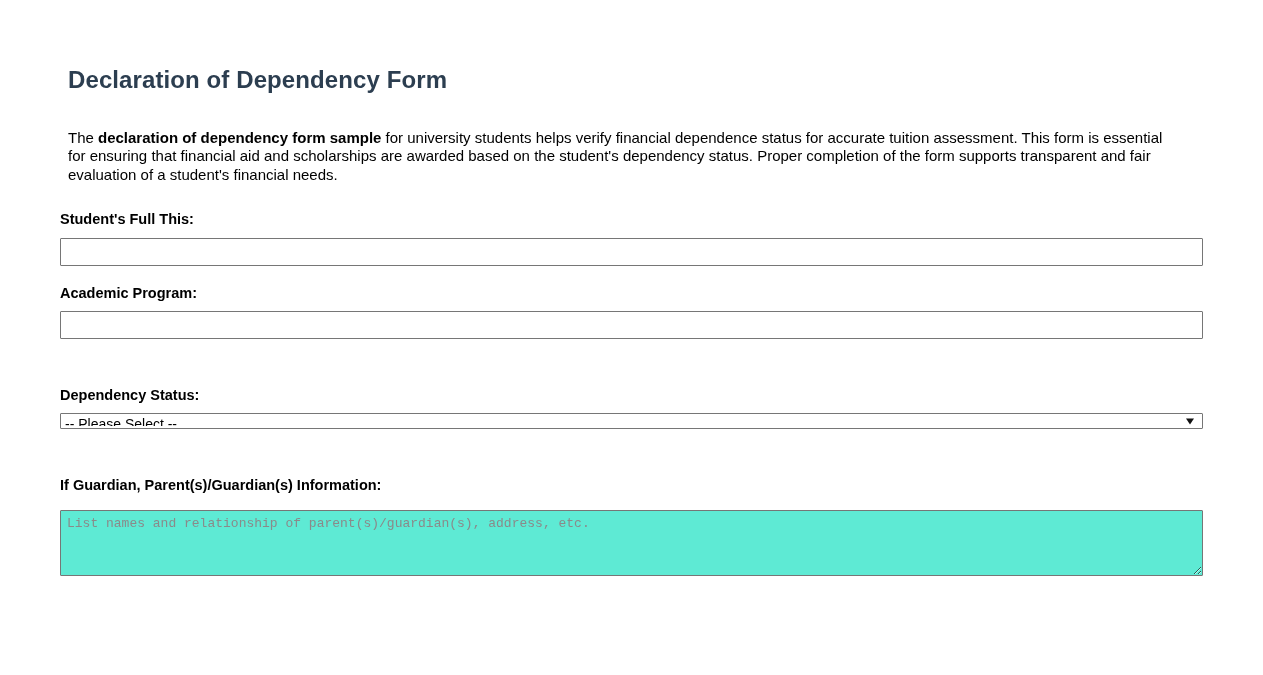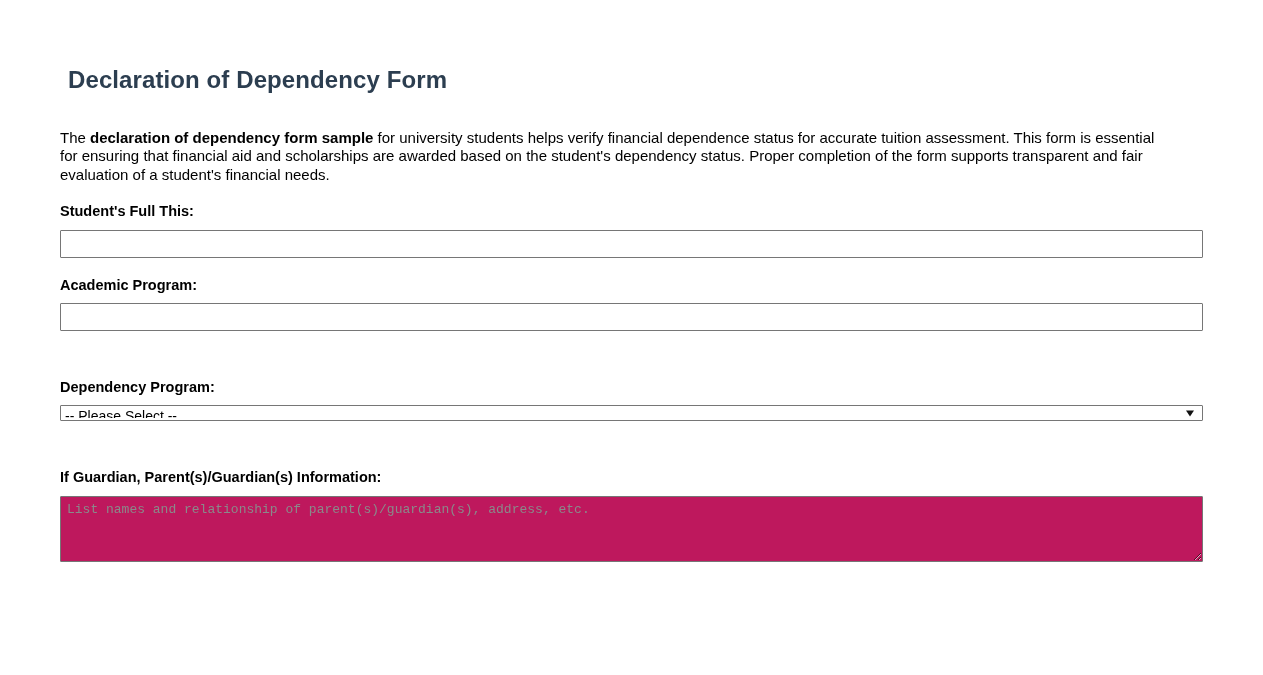--- a/index.html
+++ b/index.html
@@ -26,21 +26,21 @@
     color: #2c3e50;
     margin: 8px;
     padding-top: 58px;
     letter-spacing: 0.1px;
     line-height: 1.2;
   }
   .intro {
     font-size: 15px;
     line-height: 18.5px;
     color: #000000;
-    margin: 0;
+    margin: 8px;
     padding-top: 26px;
     max-width: 1105px;
   }
   .intro b {
     font-weight: bold;
   }
   .field-label {
     font-size: 14.5px;
     font-weight: bold;
     color: #000000;
@@ -100,24 +100,24 @@
     border-left: 4.5px solid transparent;
     border-right: 4.5px solid transparent;
     border-top: 6px solid #111111;
     pointer-events: none;
   }
   .textarea-input {
     display: block;
     box-sizing: border-box;
     width: 1143px;
     height: 66px;
-    margin-top: 9px;
+    margin-top: 15px;
     border: 1px solid #767676;
     border-radius: 1px;
-    background: #be185d;
+    background: #5eead4;
     font-family: "Liberation Mono", monospace;
     font-size: 13px;
     line-height: 16px;
     color: #000000;
     padding: 5px 6px;
     outline: none;
     resize: vertical;
     overflow: hidden;
   }
   .textarea-input::placeholder {
@@ -143,21 +143,21 @@
     <input class="text-input" type="text" placeholder="" style="">
   </div>
 
 
   <div class="field-group">
     <label class="field-label">Academic Program:</label>
     <input class="text-input" type="text" placeholder="" style="">
   </div>
 
   <div class="field-group section-break">
-    <label class="field-label">Dependency Program:</label>
+    <label class="field-label">Dependency Status:</label>
     <div class="select-wrap">
       <select class="select-input">
         <option>-- Please Select --</option>
       </select>
       <span class="select-arrow"></span>
     </div>
   </div>
 
   <div class="field-group section-break">
     <label class="field-label">If Guardian, Parent(s)/Guardian(s) Information:</label>

